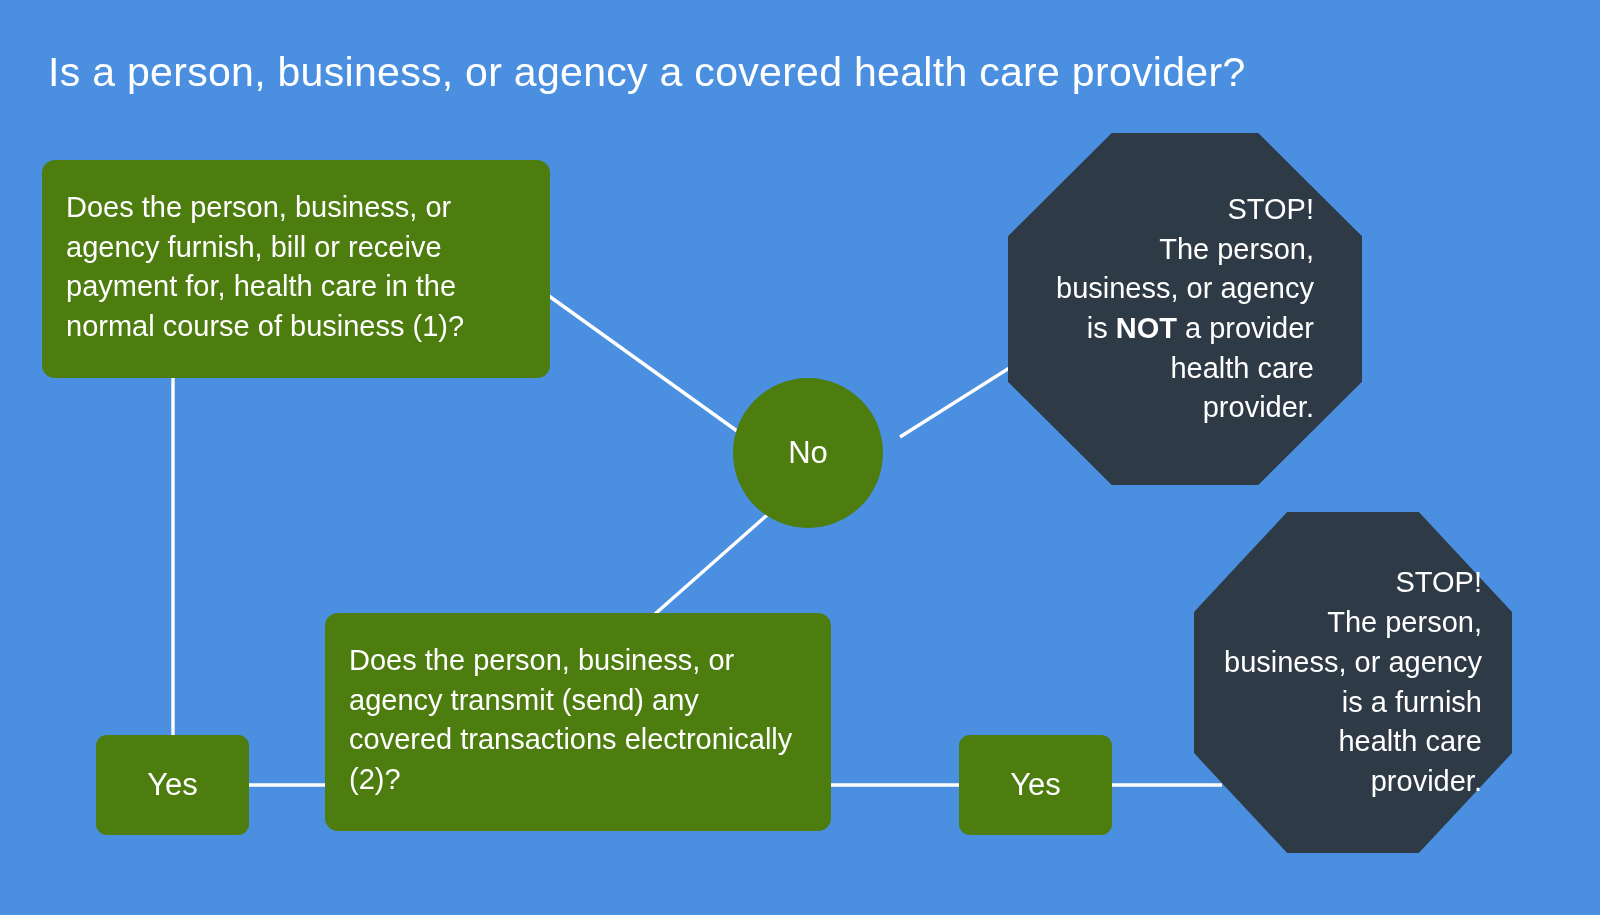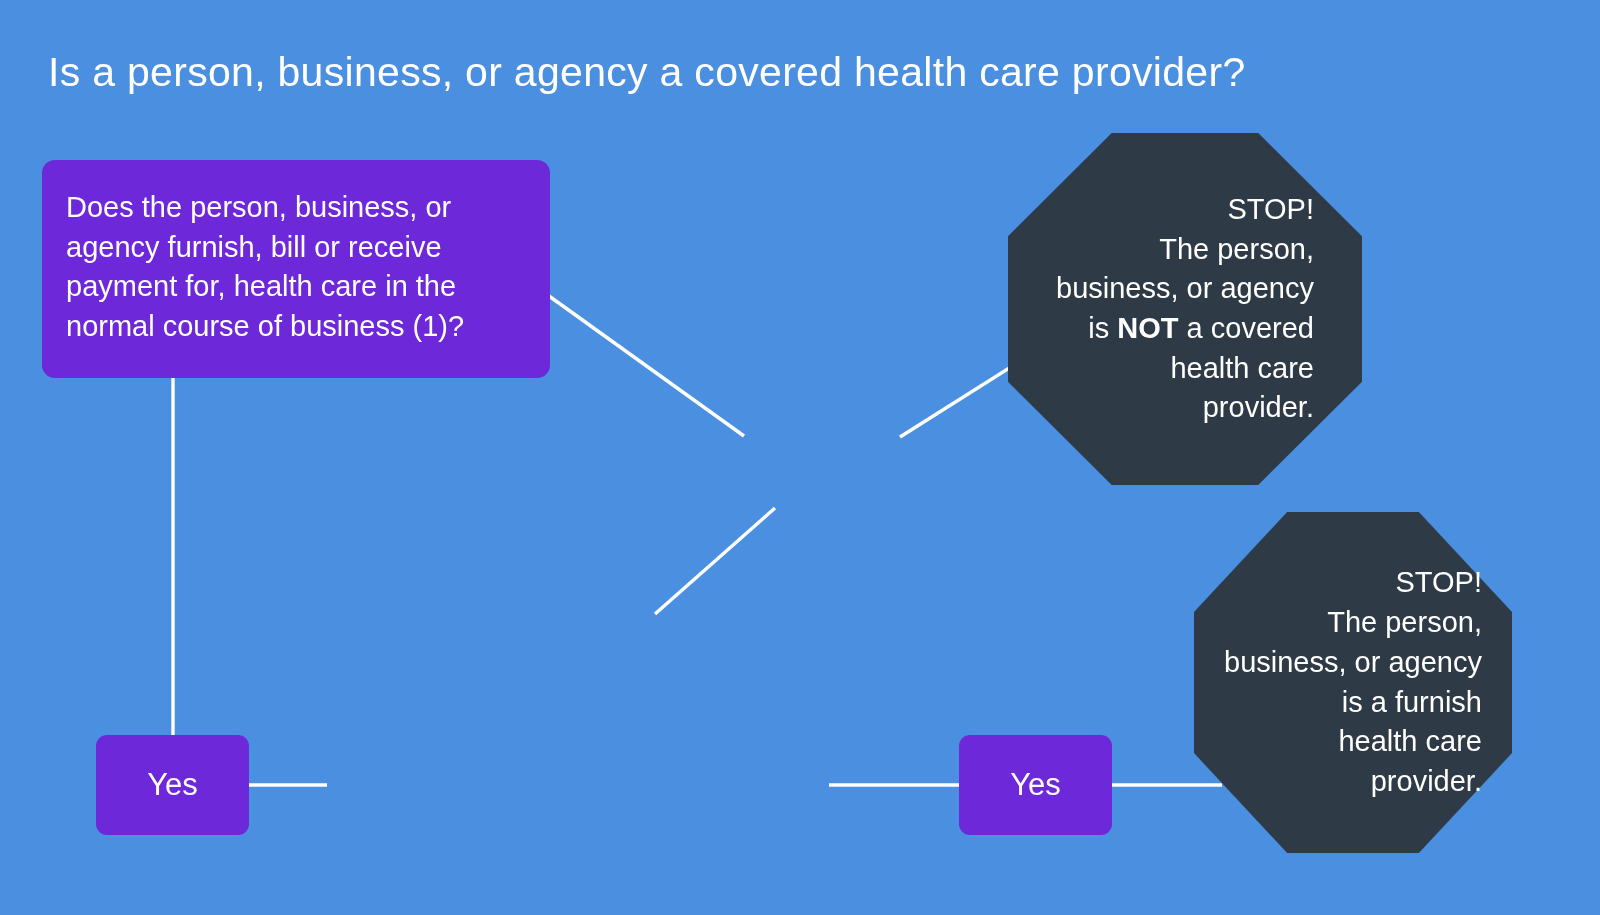--- a/index.html
+++ b/index.html
@@ -41,21 +41,21 @@
     left: 0;
     top: 0;
     width: 1600px;
     height: 915px;
     pointer-events: none;
   }
 
   
   .node {
     position: absolute;
-    background: #6d28d9;
+    background: #4d7c0f;
     color: #ffffff;
     box-sizing: border-box;
   }
 
   .qbox {
     border-radius: 13px;
     padding: 28px 26px 24px 24px;
     font-size: 29px;
     line-height: 1.37;
     font-weight: 400;
@@ -138,33 +138,35 @@
 
     <line x1="248" y1="785" x2="327" y2="785" stroke="#ffffff" stroke-width="3.4" stroke-linecap="butt"></line>
 
     <line x1="829" y1="785" x2="961" y2="785" stroke="#ffffff" stroke-width="3.4" stroke-linecap="butt"></line>
 
     <line x1="1110" y1="785" x2="1222" y2="785" stroke="#ffffff" stroke-width="3.4" stroke-linecap="butt"></line>
   </svg>
 
   <div id="node-q1" class="node qbox">Does the person, business, or agency furnish, bill or receive payment for, health care in the normal course of business (1)?</div>
 
+  <div id="node-no" class="node circle">No</div>
 
   <div id="node-stop-not" class="node octagon">
     <div class="oct-shape"></div>
     <div class="oct-text">
       <span>STOP!</span><br>
       <span>The person,</span><br>
       <span>business, or agency</span><br>
-      <span>is </span><b>NOT</b><span> a covered</span><br>
+      <span>is </span><b>NOT</b><span> a provider</span><br>
       <span>health care</span><br>
       <span>provider.</span>
     </div>
   </div>
 
+  <div id="node-q2" class="node qbox">Does the person, business, or agency transmit (send) any covered transactions electronically (2)?</div>
 
   <div id="node-yes-left" class="node labelbox">Yes</div>
 
   <div id="node-yes-right" class="node labelbox">Yes</div>
 
   <div id="node-stop-yes" class="node octagon">
     <div class="oct-shape"></div>
     <div class="oct-text">
       <span>STOP!</span><br>
       <span>The person,</span><br>

